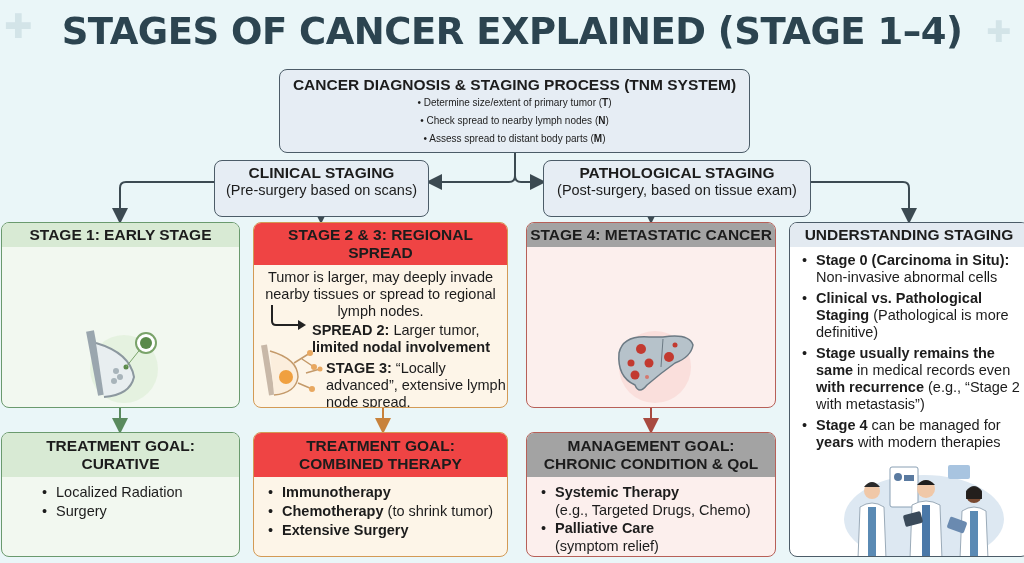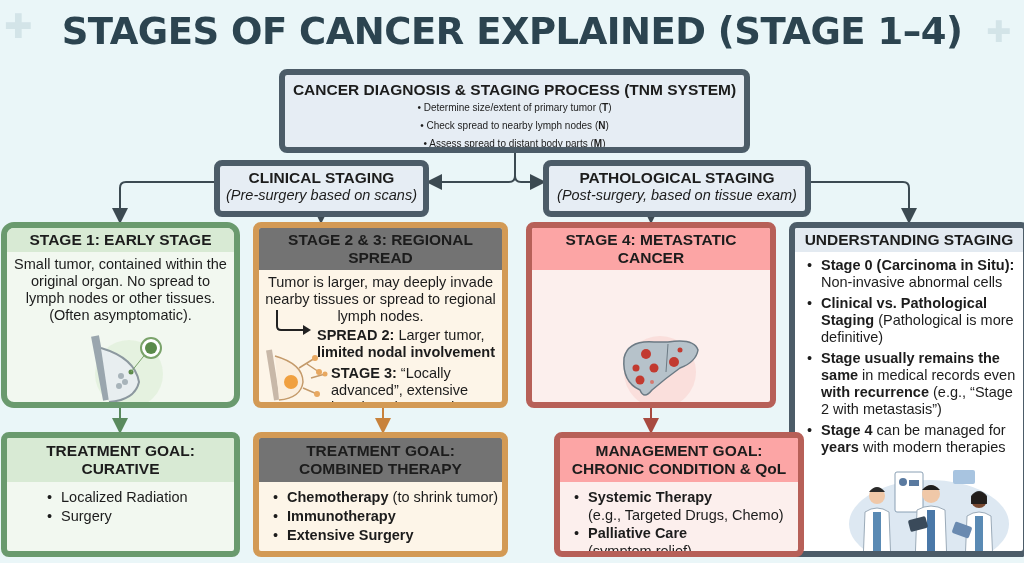--- a/index.html
+++ b/index.html
@@ -12,53 +12,53 @@
   }
   .title {
     position: absolute; left: 0; top: 10px; width: 1024px;
     text-align: center;
     font-family: "DejaVu Sans", sans-serif;
     font-weight: bold; font-size: 37px; letter-spacing: -0.5px;
     color: #2c4450;
   }
   .deco { position: absolute; color: #d3e4e8; }
   .box {
-    position: absolute; border-radius: 8px; border: 6px solid #3b82f6;
+    position: absolute; border-radius: 8px; border: 1px solid #3b82f6;
     overflow: hidden; background: #fff;
   }
   .tnm { left: 279px; top: 69px; width: 471px; height: 84px; background: #e6edf4; border-color: #4c5c68; text-align: center; }
   .tnm .head { font-weight: bold; font-size: 15.5px; margin-top: 6px; }
   .tnm .line { font-size: 10px; line-height: 18px; }
   .stg { top: 160px; height: 57px; background: #e6edf4; text-align: center; border-color: #4c5c68; }
   .stg .h { font-weight: bold; font-size: 15.5px; margin-top: 3px; }
-  .stg .s { font-size: 14.5px; font-style: italic; }
+  .stg .s { font-size: 14.5px; }
   .clinical { left: 214px; width: 215px; }
   .patho { left: 543px; width: 268px; }
 
   .card-h { font-weight: bold; font-size: 15.5px; text-align: center; padding: 3px 2px; }
   .card-b { font-size: 14.5px; line-height: 17px; text-align: center; padding: 4px 4px; }
 
   .g { border-color: #6a9a6e; }
   .g .card-h { background: #d8ead4; }
   .g { background: #f2f8f0; }
   .o { border-color: #d39a55; background: #fdf5e8; }
-  .o .card-h { background: #737373; }
+  .o .card-h { background: #ef4444; }
   .r { border-color: #b76058; background: #fcefed; }
-  .r .card-h { background: #fca5a5; }
+  .r .card-h { background: #a3a3a3; }
   .b { border-color: #4c5c68; background: #fff; }
   .b .card-h { background: #e3eaf1; }
 
-  .s1 { left: 1px; top: 222px; width: 239px; height: 186px; border-radius: 13px; }
+  .s1 { left: 1px; top: 222px; width: 239px; height: 186px; }
   .s23 { left: 253px; top: 222px; width: 255px; height: 186px; }
   .s4 { left: 526px; top: 222px; width: 250px; height: 186px; }
   .us { left: 789px; top: 222px; width: 240px; height: 335px; }
 
   .t1 { left: 1px; top: 432px; width: 239px; height: 125px; }
   .t23 { left: 253px; top: 432px; width: 255px; height: 125px; }
-  .t4 { left: 526px; top: 432px; width: 250px; height: 125px; margin-left: 28px; }
+  .t4 { left: 526px; top: 432px; width: 250px; height: 125px; }
 
   .goal .card-h { line-height: 18px; padding: 4px 2px; }
   ul.bl { list-style: none; text-align: left; font-size: 14.5px; line-height: 19px; padding: 6px 0 0 0; }
   ul.bl li { position: relative; padding-left: 14px; }
   ul.bl li::before { content: "•"; position: absolute; left: 0; }
   .t1 ul.bl { padding-left: 40px; }
   .t23 ul.bl, .t4 ul.bl { padding-left: 14px; }
 
   .us ul.bl { padding: 5px 6px 0 12px; font-size: 14.5px; line-height: 17px; }
   .us ul.bl li { margin-bottom: 4px; }
@@ -116,21 +116,20 @@
   <div class="h">CLINICAL STAGING</div>
   <div class="s">(Pre-surgery based on scans)</div>
 </div>
 <div class="box stg patho">
   <div class="h">PATHOLOGICAL STAGING</div>
   <div class="s">(Post-surgery, based on tissue exam)</div>
 </div>
 
 <div class="box g s1">
   <div class="card-h">STAGE 1: EARLY STAGE</div>
-  <div class="card-b">Small tumor, contained within the original organ. No spread to lymph nodes or other tissues. (Often asymptomatic).</div>
   <svg class="illus" style="left:80px;top:102px;" width="90" height="80" viewBox="0 0 90 80">
     <circle cx="42" cy="44" r="34" fill="#e0efd8" opacity="0.7"></circle>
     <path d="M8,6 L20,70" stroke="#9aa6ae" stroke-width="8" fill="none"></path>
     <path d="M14,18 Q48,28 52,52 Q48,70 22,72" stroke="#8c989f" stroke-width="2" fill="#e8eef0"></path>
     <circle cx="34" cy="46" r="3" fill="#a8b4ba"></circle>
       <circle cx="38" cy="52" r="3" fill="#a8b4ba"></circle>
       <circle cx="32" cy="56" r="3" fill="#a8b4ba"></circle>
     <circle cx="44" cy="42" r="2.5" fill="#5c8a4a"></circle>
     <line x1="44" y1="42" x2="60" y2="22" stroke="#7aa36a" stroke-width="1"></line>
     <circle cx="64" cy="18" r="10" fill="#fff" stroke="#7aa36a" stroke-width="2"></circle>
@@ -217,22 +216,22 @@
   <div class="card-h"><span>TREATMENT GOAL:</span><br><span>CURATIVE</span></div>
   <ul class="bl">
     <li>Localized Radiation</li>
     <li>Surgery</li>
   </ul>
 </div>
 
 <div class="box o goal t23">
   <div class="card-h"><span>TREATMENT GOAL:</span><br><span>COMBINED THERAPY</span></div>
   <ul class="bl">
+    <li><b>Immunotherapy</b><span></span></li>
     <li><b>Chemotherapy</b><span> (to shrink tumor)</span></li>
-    <li><b>Immunotherapy</b><span></span></li>
     <li><b>Extensive Surgery</b><span></span></li>
   </ul>
 </div>
 
 <div class="box r goal t4">
   <div class="card-h"><span>MANAGEMENT GOAL:</span><br><span>CHRONIC CONDITION &amp; QoL</span></div>
   <ul class="bl" style="line-height:18px;">
     <li><b>Systemic Therapy</b><br><span>(e.g., Targeted Drugs, Chemo)</span></li>
     <li><b>Palliative Care</b><br><span>(symptom relief)</span></li>
   </ul>

